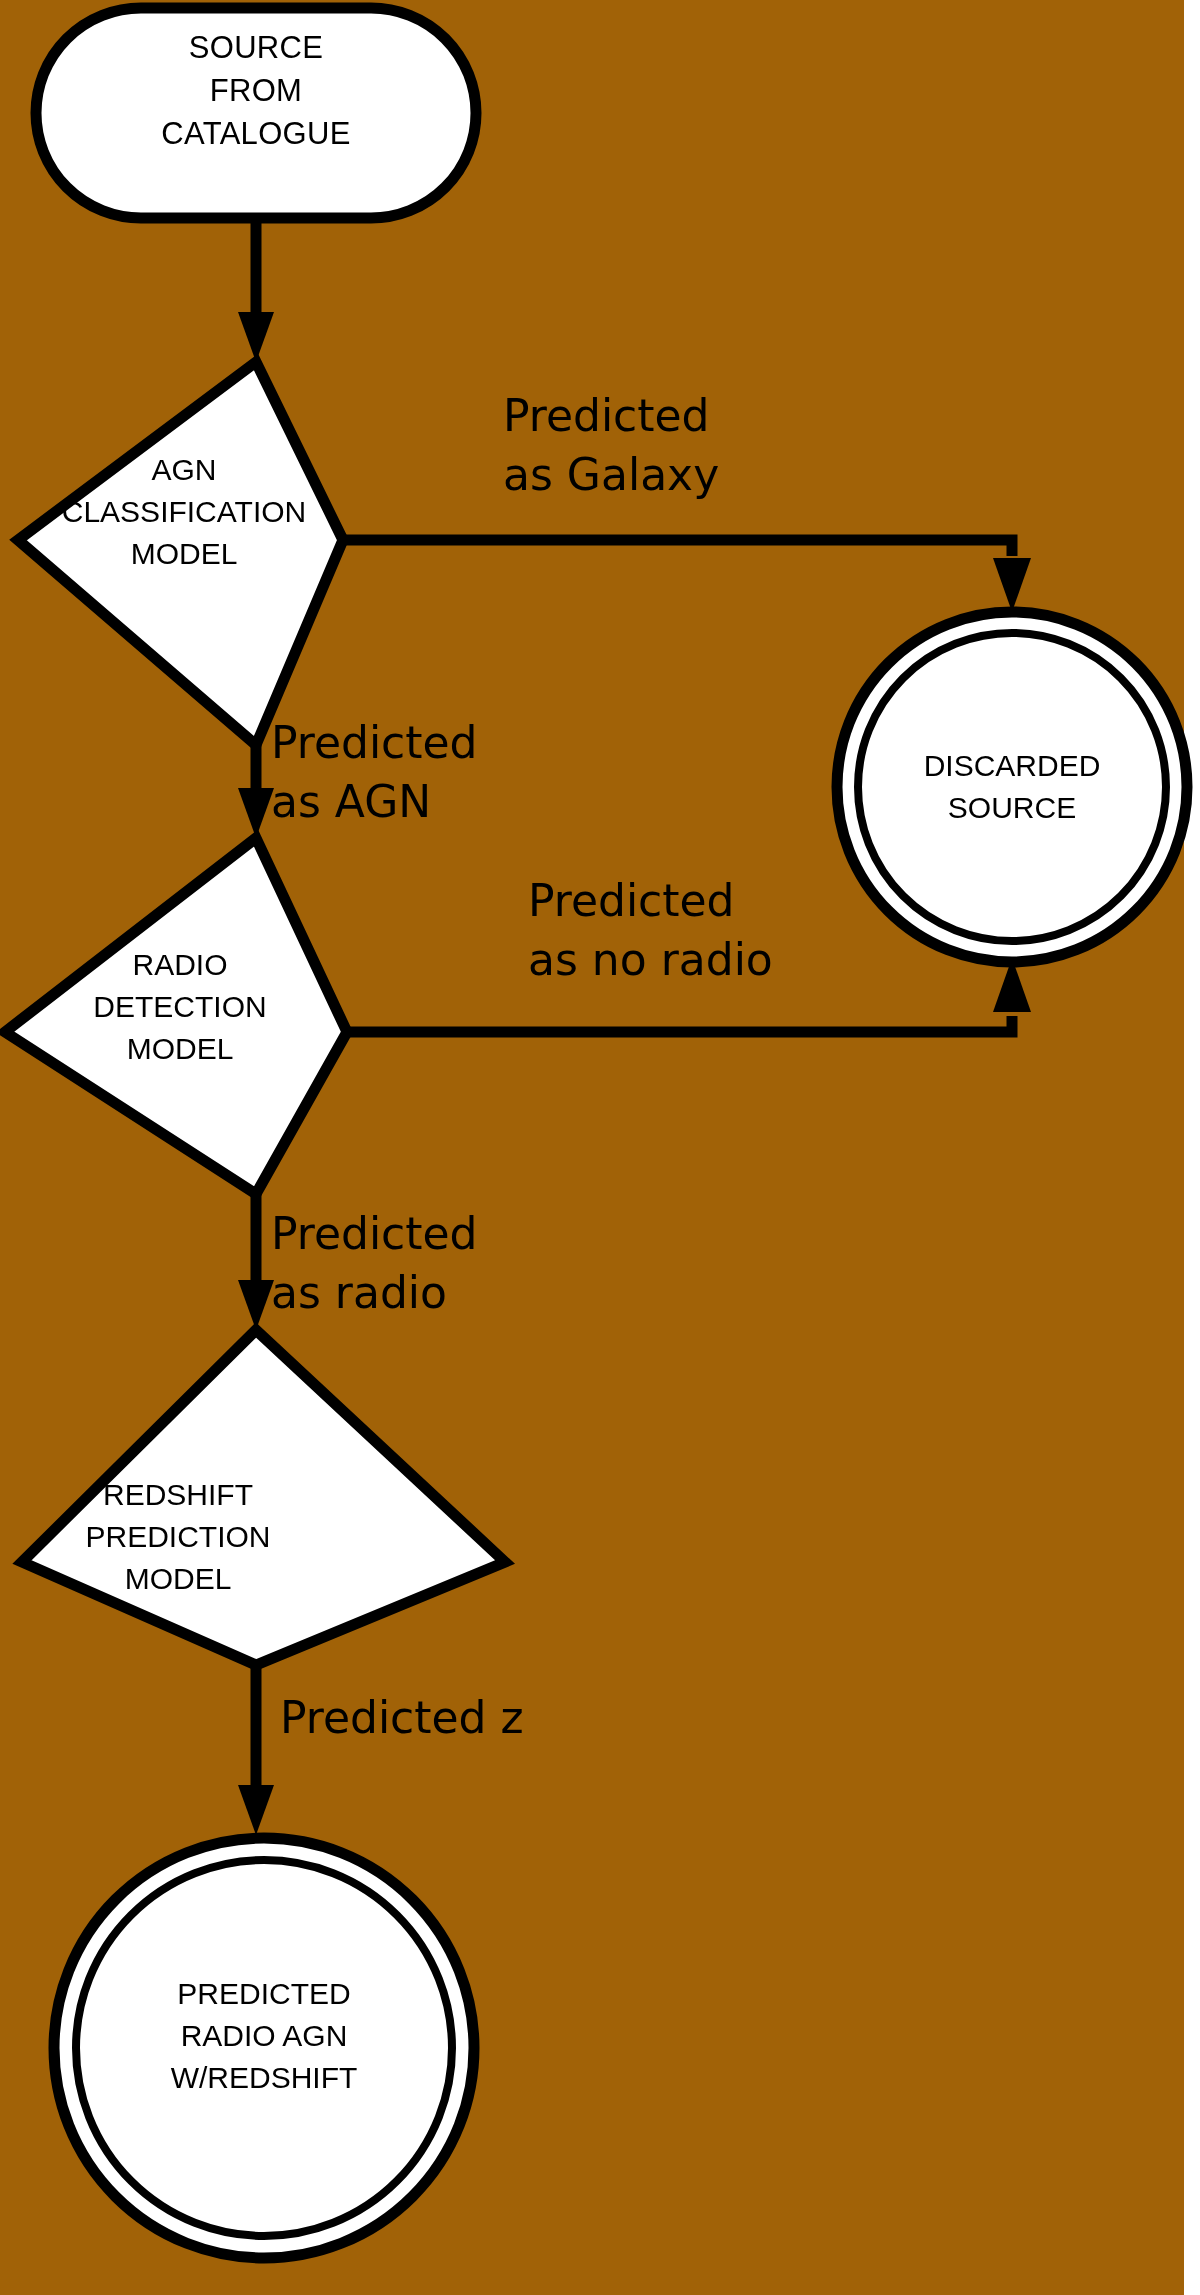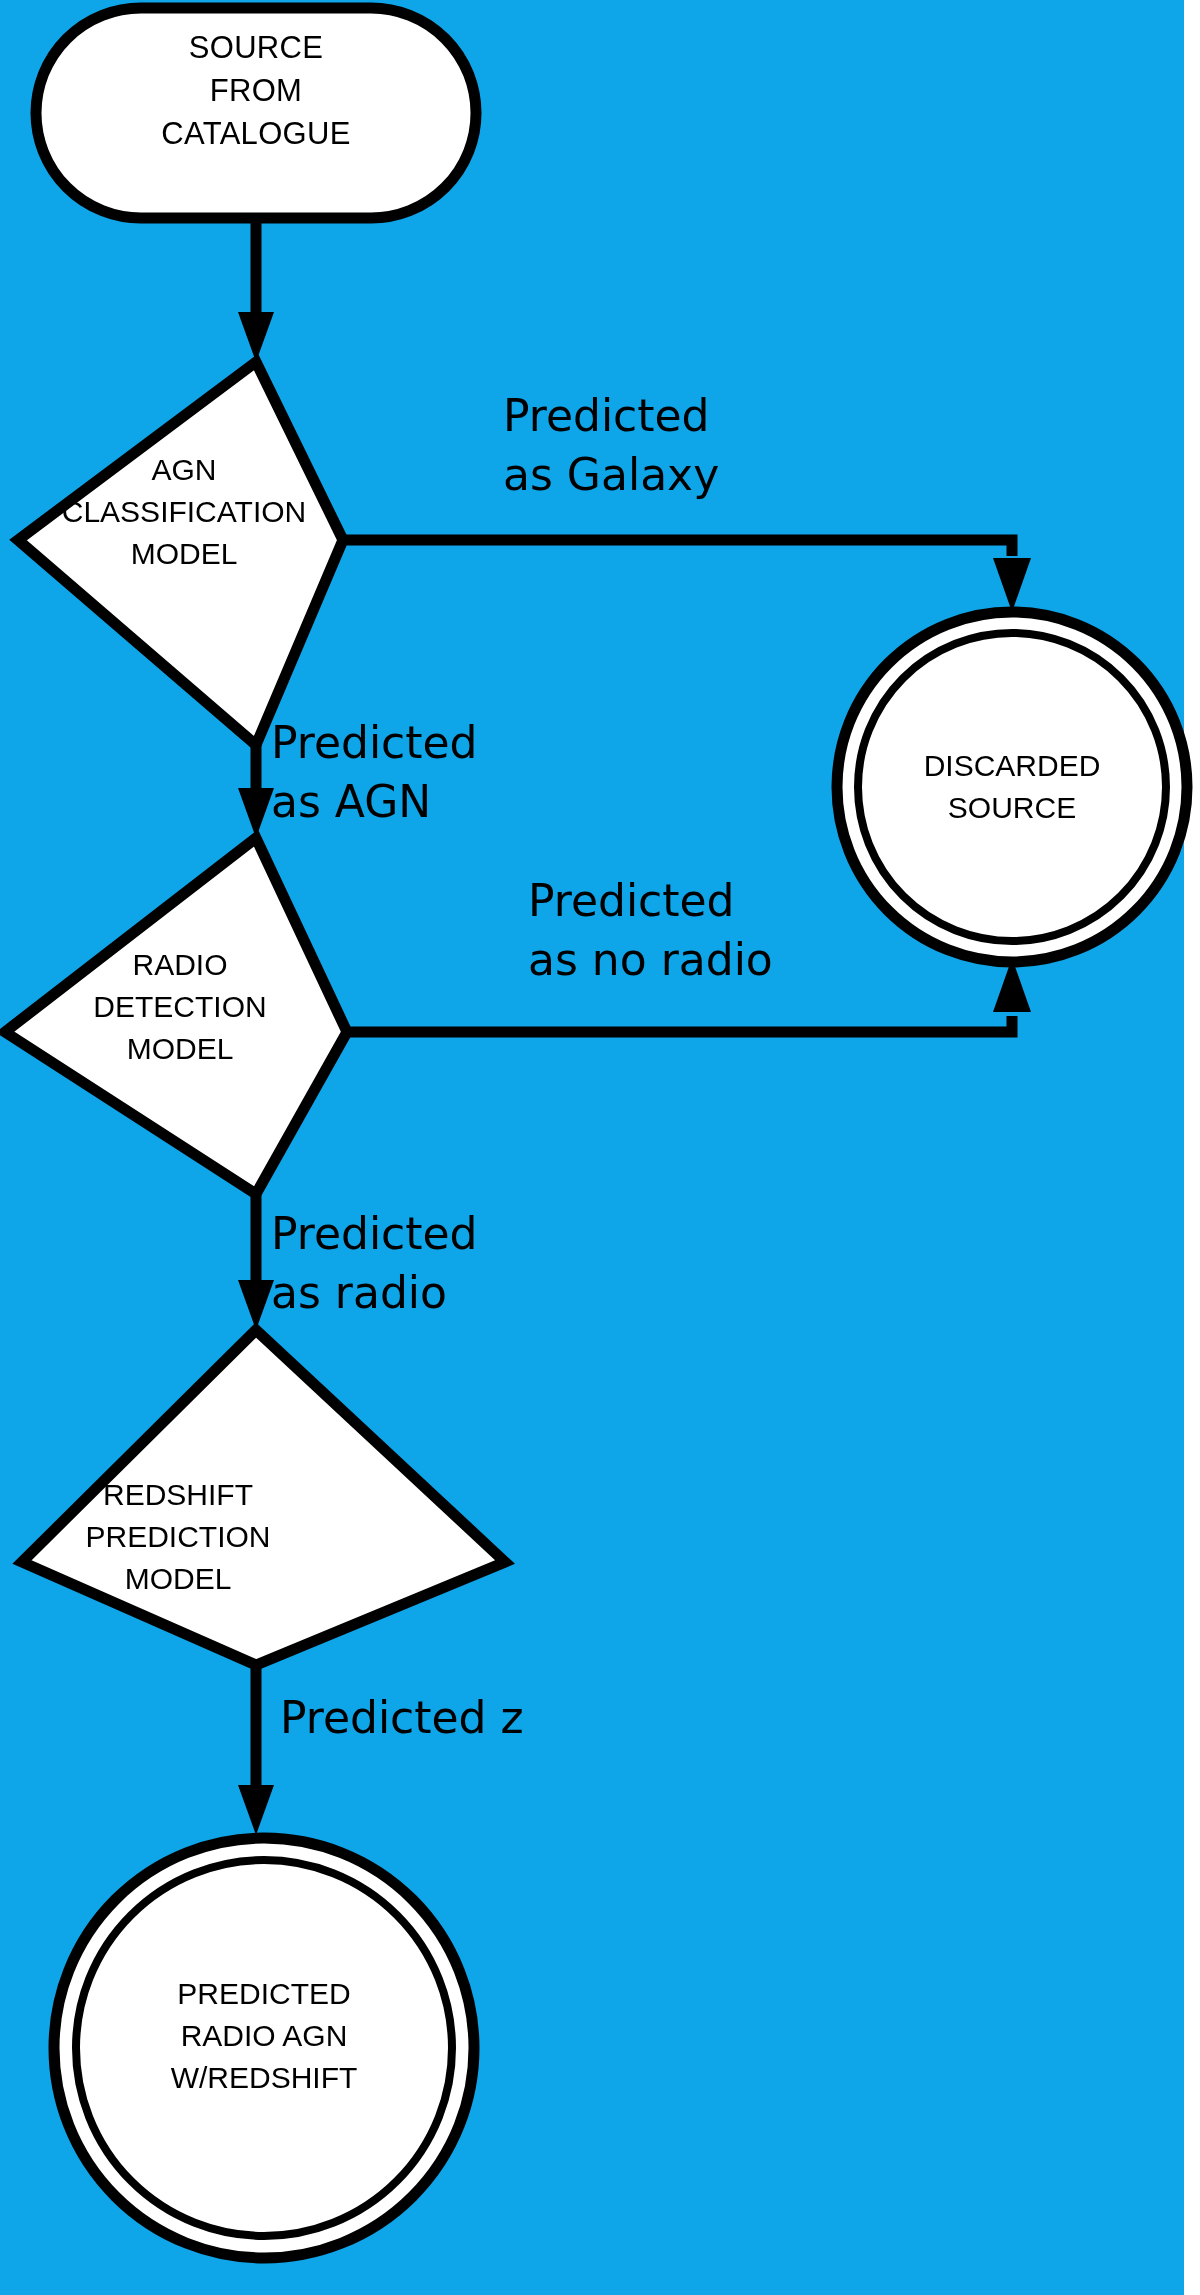--- a/index.html
+++ b/index.html
@@ -11,21 +11,21 @@
   body {
     width: 1200px;
     height: 2295px;
     font-family: "Liberation Sans", sans-serif;
     overflow: hidden;
   }
   #flow-root {
     position: relative;
     width: 1184px;
     height: 2295px;
-    background: #0ea5e9;
+    background: #a16207;
   }
   svg#flowchart {
     display: block;
     width: 1200px;
     height: 2295px;
   }
   .shape-stroke {
     fill: #ffffff;
     stroke: #000000;
     stroke-width: 11;

